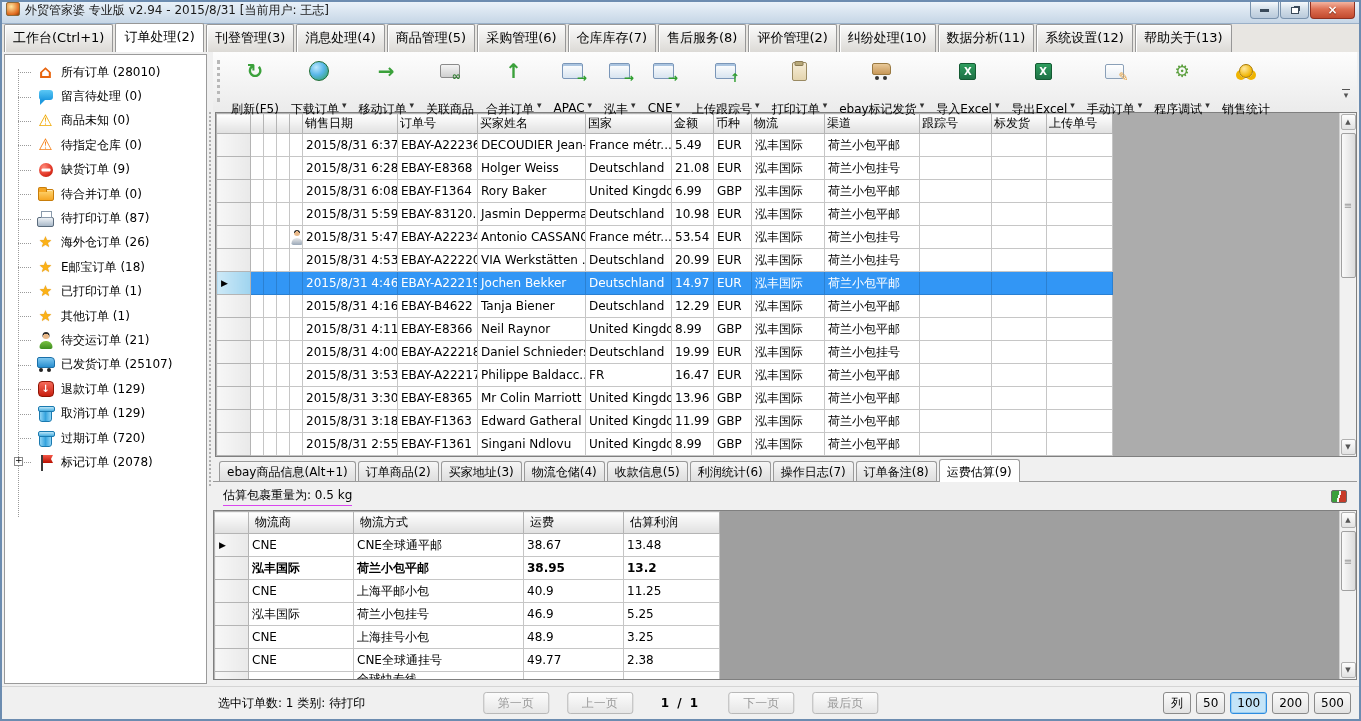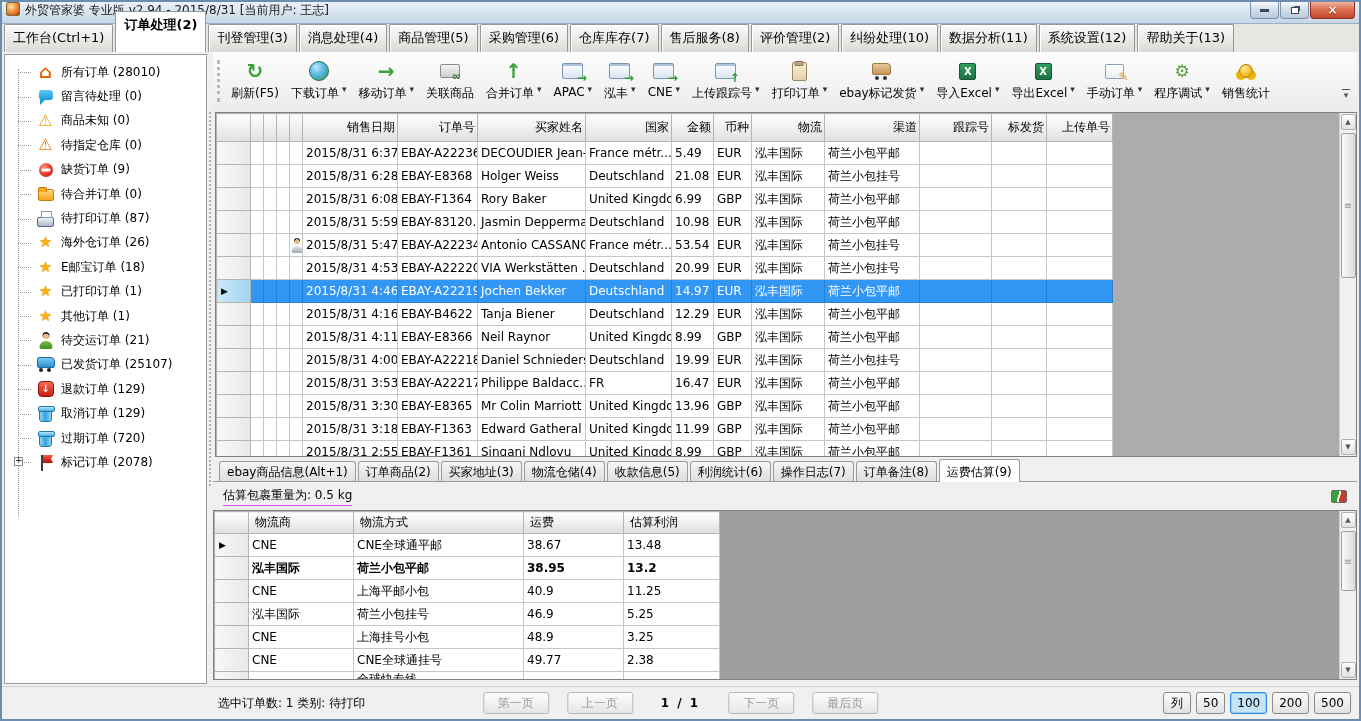--- a/index.html
+++ b/index.html
@@ -15,21 +15,21 @@
 .wbtn{width:29px;height:17px;border:1px solid #7a93ad;border-top:none;border-radius:0 0 4px 4px;background:linear-gradient(#f7fafc,#d3dfe9 45%,#b9cadb);display:flex;align-items:center;justify-content:center;margin-left:1px;cursor:pointer}
 .wbtn .bar{width:9px;height:3px;background:#3a4a5a}
 .wbtn .box{width:8px;height:7px;border:1px solid #3a4a5a;background:#fff;box-shadow:2px -2px 0 -1px #3a4a5a}
 .wbtn.close{width:45px;background:linear-gradient(#f4b4a0,#dd6f52 45%,#c24a2e);border-color:#8f3категории020}
 .wbtn.close{border-color:#8f3020}
 .xglyph{color:#fff;font-weight:bold;font-size:12px;line-height:1;text-shadow:0 1px 1px #7a2a14}
 
 
 .menubar{height:28px;background:#e8e6e2;display:flex;align-items:flex-end;padding:2px 0 0 2px;gap:2px;flex:none}
 .mtab{padding:4px 8px 5px;border:1px solid #979797;border-bottom:none;border-radius:2px 2px 0 0;background:linear-gradient(#fbfbfb,#dcdad6);box-shadow:inset 1px 1px 0 #fff;white-space:nowrap;cursor:pointer;font-size:13px}
-.mtab.active{background:#fff;font-weight:bold;padding-bottom:18px}
+.mtab.active{background:#fff;font-weight:normal;padding-bottom:6px}
 
 
 .bodyrow{flex:1;display:flex;min-height:0}
 .sidebar{width:203px;background:#fff;border:1px solid #9a9a9a;margin:2px 0 2px 2px;position:relative;padding-top:5px;overflow:hidden;flex:none}
 .sidebar::before{content:"";position:absolute;left:13px;top:14px;height:448px;border-left:1px dotted #9a9a9a}
 .side-item{height:24.4px;display:flex;align-items:center;padding-left:31px;position:relative;cursor:pointer;white-space:nowrap;font-size:12px}
 .side-item::before{content:"";position:absolute;left:13px;top:50%;width:13px;border-top:1px dotted #9a9a9a}
 .side-label{margin-left:2px}
 .expander{position:absolute;left:9px;top:50%;margin-top:-5px;width:9px;height:9px;border:1px solid #8a8a8a;background:#fff;font-size:9px;line-height:7px;text-align:center;z-index:2}
 .expander::before{content:"+";display:block;margin-top:-1px}
@@ -64,21 +64,21 @@
 
 .splitter{width:6px;background:#f0f0f0;position:relative;flex:none;cursor:col-resize}
 .splitter::before{content:"";position:absolute;left:2px;top:60px;bottom:200px;border-left:2px dotted #b0b0b0}
 
 
 .main{flex:1;display:flex;flex-direction:column;min-width:0;padding:0 2px 0 0}
 .toolbar{height:60px;background:linear-gradient(#fdfdfd,#ebebeb);display:flex;align-items:flex-start;padding:5px 20px 0 12px;position:relative;flex:none}
 .toolbar::before{content:"";position:absolute;left:4px;top:8px;bottom:10px;border-left:3px dotted #b8b8b8}
 .tbtn{display:flex;flex-direction:column;align-items:center;padding:2px 6px;border-radius:3px;cursor:pointer;white-space:nowrap}
 .tic{height:24px;width:26px;display:inline-flex;align-items:center;justify-content:center;position:relative}
-.trow{display:flex;align-items:flex-start;gap:3px;margin-top:2px}
+.trow{display:flex;align-items:flex-start;gap:3px;margin-top:18px}
 .caret{font-size:0;cursor:pointer}
 .caret::after{content:"▾";font-size:9px;color:#333;line-height:1}
 .refresh-icon::before{content:"↻";font-size:20px;color:#3ba13b;font-weight:bold}
 .download-orders-icon::before{content:"";width:18px;height:18px;border-radius:50%;background:radial-gradient(circle at 35% 30%,#bce8ff,#58b6e8 45%,#2f9e4f);border:1px solid #1e6e36}
 .move-orders-icon::before{content:"→";font-size:20px;color:#3ba13b;font-weight:bold}
 .link-products-icon::before{content:"";width:18px;height:12px;background:linear-gradient(#f4f4f4,#cfcfcf);border:1px solid #8a8a8a;border-radius:2px}
 .link-products-icon::after{content:"∞";position:absolute;font-size:11px;color:#2f7d2f;font-weight:bold;bottom:0;right:2px}
 .merge-orders-icon::before{content:"↑";font-size:20px;color:#3ba13b;font-weight:bold}
 .apac-icon::before,.hongfeng-icon::before,.cne-icon::before,.upload-tracking-icon::before{content:"";width:19px;height:14px;background:linear-gradient(#ffffff,#d8e4f0);border:1px solid #7a96b8;border-radius:2px;box-shadow:inset 0 2px 0 #aac4e0}
 .apac-icon::after,.hongfeng-icon::after,.cne-icon::after{content:"→";position:absolute;right:-1px;bottom:-2px;font-size:12px;font-weight:bold;color:#2f9e2f}
@@ -94,21 +94,21 @@
 .sales-stats-icon::before{content:"";width:12px;height:12px;border-radius:50%;background:radial-gradient(circle at 35% 30%,#ffe9a0,#f0b400 70%,#c88a00);border:1px solid #a87800;box-shadow:-5px 4px 0 -2px #f0b400,5px 4px 0 -2px #f0b400}
 .tb-overflow{position:absolute;right:4px;top:34px;width:14px;height:16px;display:flex;flex-direction:column;align-items:center;justify-content:center;color:#555;cursor:pointer}
 .tb-overflow::before{content:"";width:8px;border-top:1px solid #555;margin-bottom:1px}
 .tb-overflow::after{content:"▾";font-size:9px;line-height:1}
 
 
 .grid-area{display:flex;margin-left:2px;border:1px solid #7f7f7f;height:345px;background:#acacac;flex:none;overflow:hidden}
 table{border-collapse:collapse;table-layout:fixed;background:#fff;align-self:flex-start}
 .otable{width:896px}
 .otable th,.otable td,.etable th,.etable td{border:1px solid #c6c6c6;height:23px;overflow:hidden;white-space:nowrap;padding:0 3px;font-weight:normal;text-align:left}
-.otable th{height:28px;background:linear-gradient(#ffffff,#e0e0e0);border-color:#b4b4b4;text-align:right;padding:0 2px}
+.otable th{height:20px;background:linear-gradient(#ffffff,#e0e0e0);border-color:#b4b4b4;text-align:left;padding:0 2px}
 .otable td.rowhead,.etable td.rowhead{background:linear-gradient(90deg,#f7f7f7,#e9e9e9);border-color:#b4b4b4}
 .otable td.n{padding:0;text-align:center}
 tr.selected td{background:#3296f5;color:#fff;border-color:#2a80d2}
 tr.selected td.rowhead{background:linear-gradient(90deg,#cde9f7,#9fd4ef);color:#000;position:relative;border-color:#b4b4b4}
 tr.selected td.rowhead::before,tr.current td.rowhead::before{content:"▶";font-size:9px;color:#000;position:absolute;left:4px;top:6px}
 td.rowhead{position:relative}
 .cell-ic{width:14px;height:15px;display:inline-flex;position:relative;vertical-align:middle}
 .cell-ic.person-icon::before{width:6px;height:6px}
 .cell-ic.person-icon::after{width:11px;height:7px;background:linear-gradient(#e8e8e8,#9aa8b8)}
 

